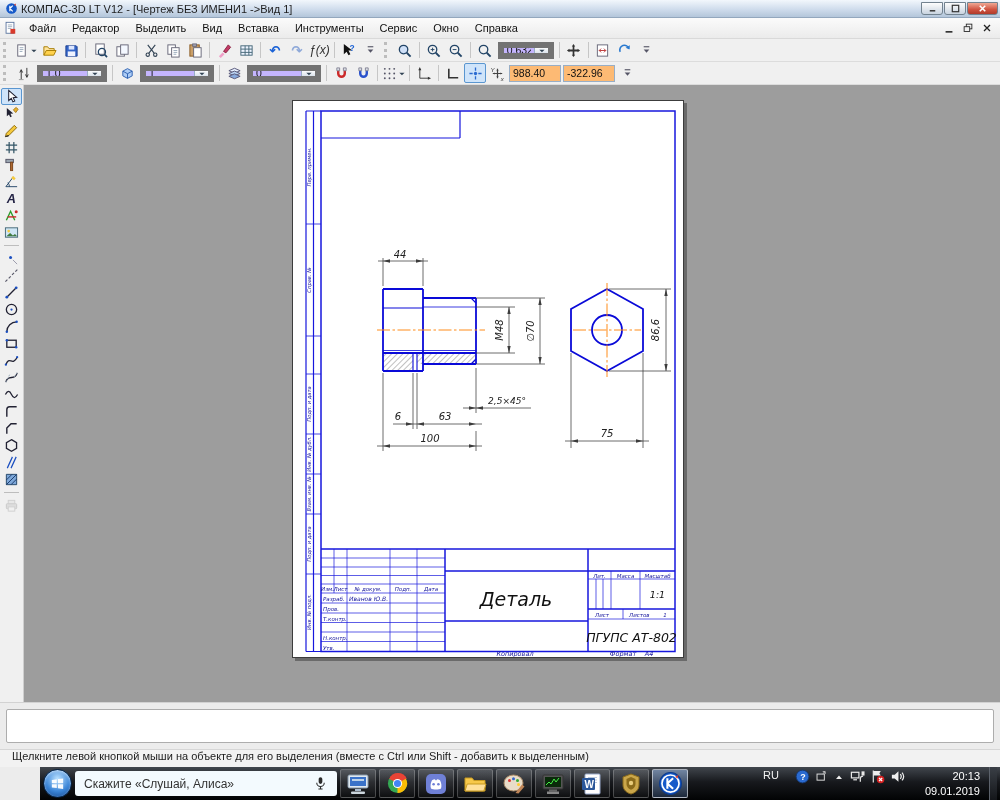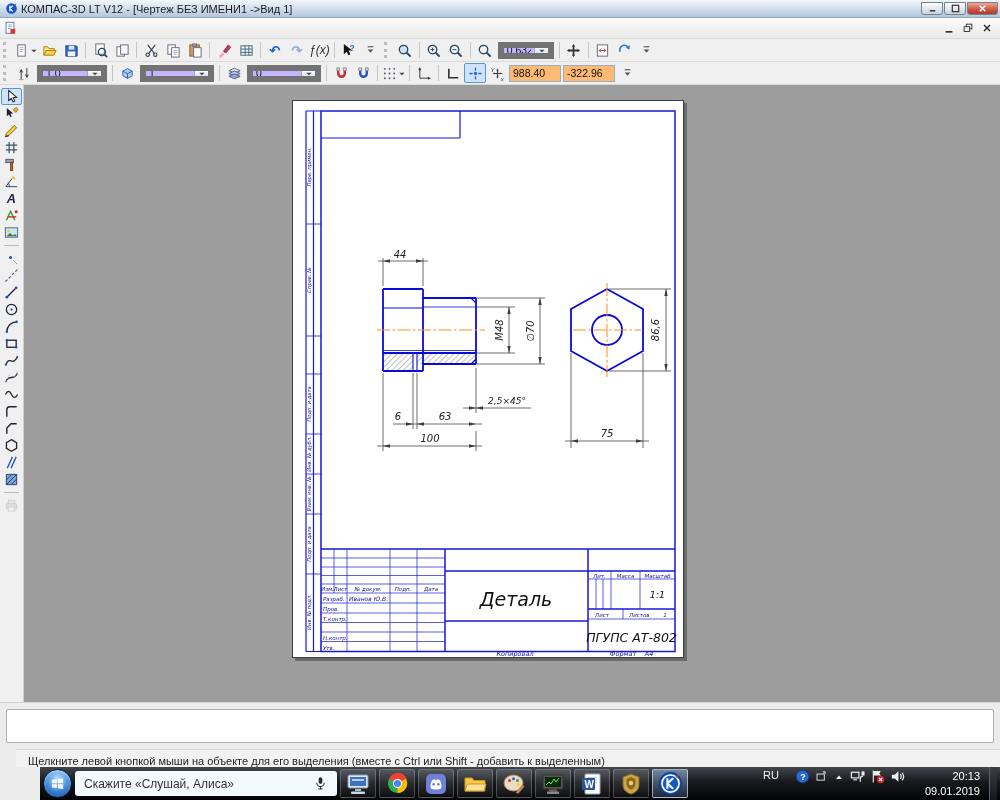--- a/index.html
+++ b/index.html
@@ -35,21 +35,21 @@
   .side-btn{width:21px;height:17px;display:flex;align-items:center;justify-content:center;border:1px solid transparent;border-radius:2px;box-sizing:border-box;}
   .side-btn.active{background:#cfe4fa;border-color:#5a96d0;}
   .side-btn.disabled{opacity:.45;}
   .side-sep{width:15px;height:1px;background:#bdbdbd;margin:4px 0;}
   .canvas{flex:1;background:#9d9d9d;position:relative;overflow:hidden;}
   .sheet{position:absolute;left:268px;top:15px;width:390px;height:556px;background:#fff;border:1px solid #3c3c3c;box-shadow:3px 3px 0 rgba(55,55,55,.5);}
   .sheet svg{display:block;}
   
   .propzone{height:46px;background:#ececec;display:flex;align-items:center;padding:0 6px;border-top:1px solid #d2d2d2;flex:0 0 auto;}
   .propbar{flex:1;height:32px;background:#fff;border:1px solid #adadad;border-radius:2px;}
-  .statusbar{height:17px;background:#f2f2f2;border-top:1px solid #d6d6d6;display:flex;align-items:flex-end;padding-left:12px;color:#1c1c1c;flex:0 0 auto;white-space:nowrap;overflow:hidden;margin-left:16px;}
+  .statusbar{height:17px;background:#f2f2f2;border-top:1px solid #d6d6d6;display:flex;align-items:flex-start;padding-left:12px;color:#1c1c1c;flex:0 0 auto;white-space:nowrap;overflow:hidden;}
   
   .taskbar{height:33px;background:linear-gradient(#41464d,#17191d 45%,#020304);display:flex;align-items:center;padding:0 3px;gap:3px;flex:0 0 auto;margin-left:40px;}
   .start-orb{width:29px;height:29px;border-radius:50%;background:radial-gradient(circle at 50% 32%,#b9e0ff,#3c86d8 55%,#0b3d85);border:1px solid #04203f;box-shadow:inset 0 1px 3px rgba(255,255,255,.7);display:flex;align-items:center;justify-content:center;box-sizing:border-box;}
   .alice{width:262px;height:25px;background:#f3fafe;border-radius:3px;display:flex;align-items:center;padding:0 9px;color:#333;font-size:12px;gap:6px;box-sizing:border-box;}
   .alice .txt{flex:1;white-space:nowrap;overflow:hidden;}
   .tb-app{width:36px;height:29px;border-radius:2px;display:flex;align-items:center;justify-content:center;background:linear-gradient(rgba(255,255,255,.14),rgba(255,255,255,.04));border:1px solid rgba(255,255,255,.22);box-sizing:border-box;}
   .tb-app.active{background:linear-gradient(rgba(170,205,255,.5),rgba(90,130,190,.28));border-color:rgba(255,255,255,.55);}
   .tray{margin-left:auto;display:flex;align-items:flex-start;gap:16px;color:#f2f2f2;padding-right:2px;}
   .tray .lang{font-size:11px;}
   #tray-icons{display:flex;align-items:center;gap:5px;}
@@ -88,20 +88,31 @@
   </div>
 
   <div class="menubar">
     <span class="icon" style="margin-right:4px;">
       <svg viewBox="0 0 16 16" width="14" height="14">
           <rect x="3.5" y="1.5" width="9" height="12.5" fill="#fff" stroke="#56719c"></rect>
           <path d="M5.5 4.5h5M5.5 6.5h5M5.5 8.5h4" stroke="#9ab"></path>
           <rect x="8.5" y="9" width="5.5" height="5.5" fill="#d93a2b"></rect>
         </svg>
     </span>
+    <span id="menu-items" style="display:flex;">
+        <span class="menu-item">Файл</span>
+        <span class="menu-item">Редактор</span>
+        <span class="menu-item">Выделить</span>
+        <span class="menu-item">Вид</span>
+        <span class="menu-item">Вставка</span>
+        <span class="menu-item">Инструменты</span>
+        <span class="menu-item">Сервис</span>
+        <span class="menu-item">Окно</span>
+        <span class="menu-item">Справка</span>
+      </span>
     <span class="spacer"></span>
     <span id="mdi-controls" style="display:flex;">
         <span class="mdi-btn">
           <svg viewBox="0 0 14 14" width="12" height="12">
             <path d="M3 11.5h8" stroke="#222" stroke-width="1.8"></path>
           </svg>
         </span>
         <span class="mdi-btn">
           <svg viewBox="0 0 14 14" width="12" height="12">
             <rect x="5" y="2.5" width="6.5" height="5.5" fill="none" stroke="#222"></rect>

